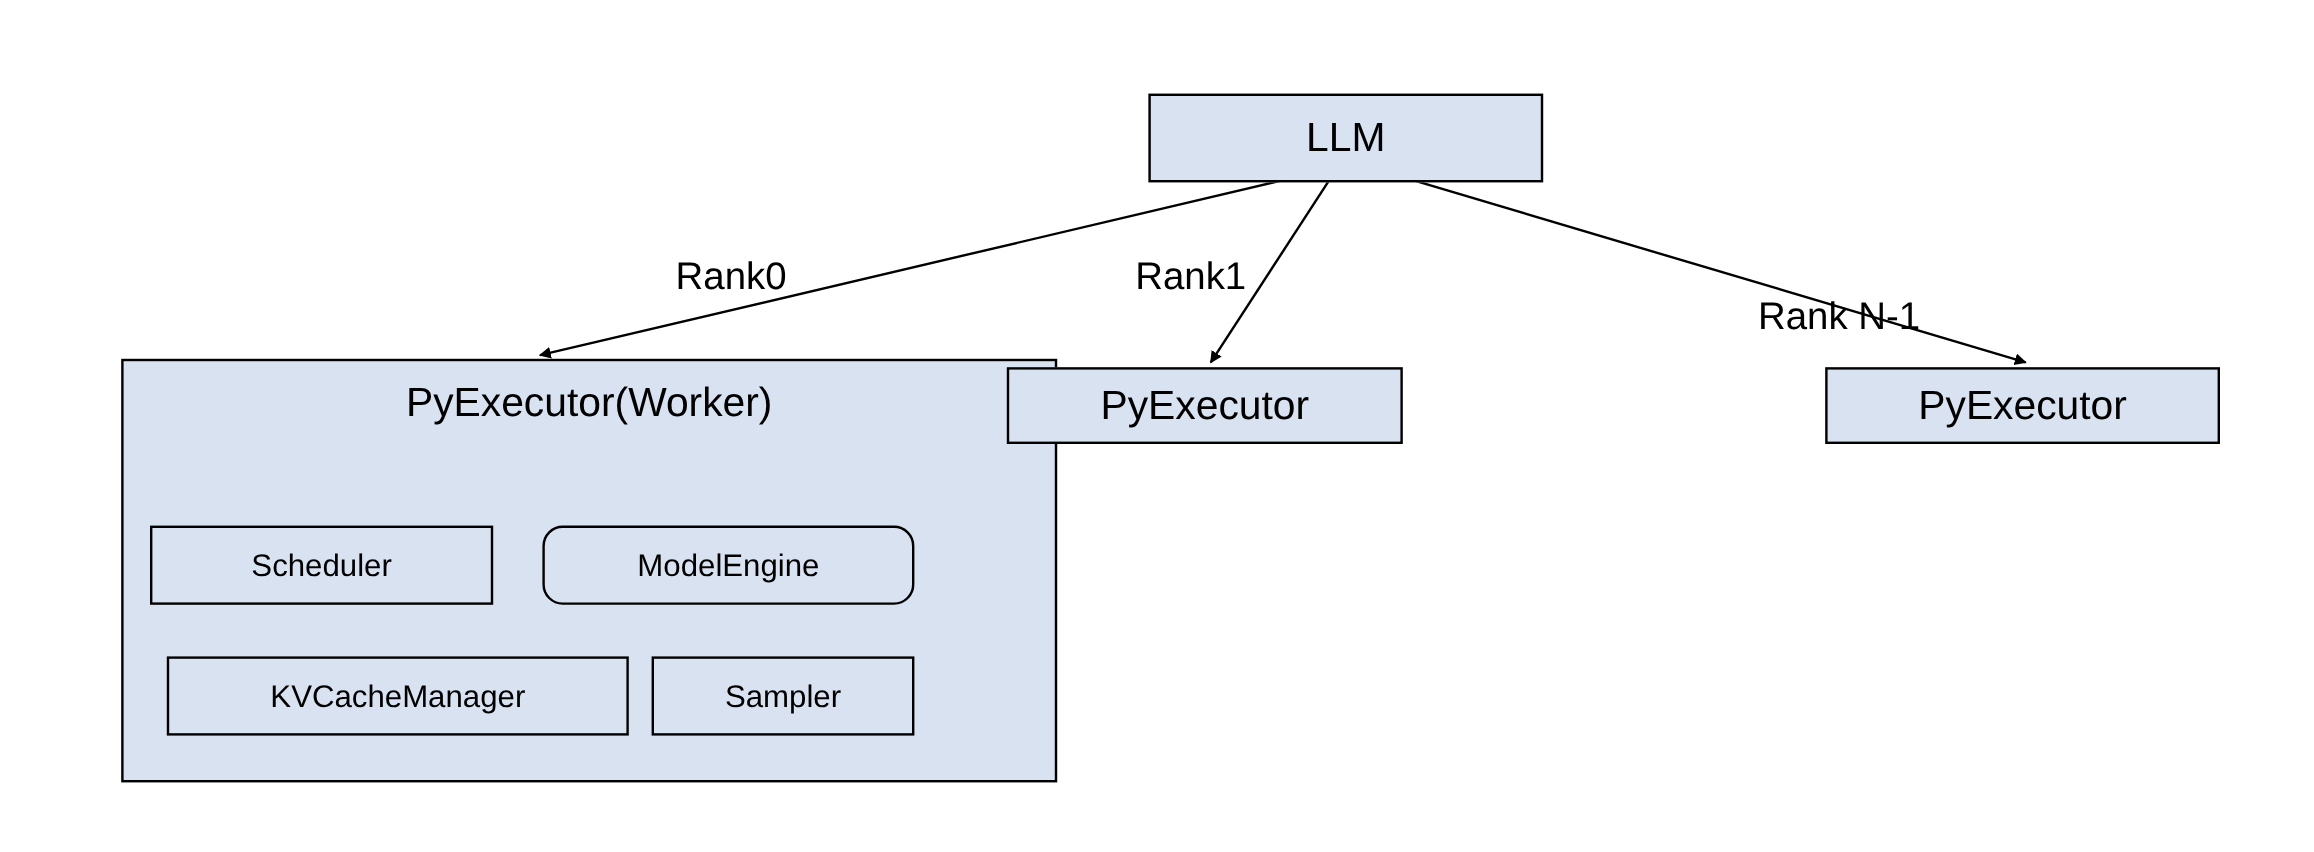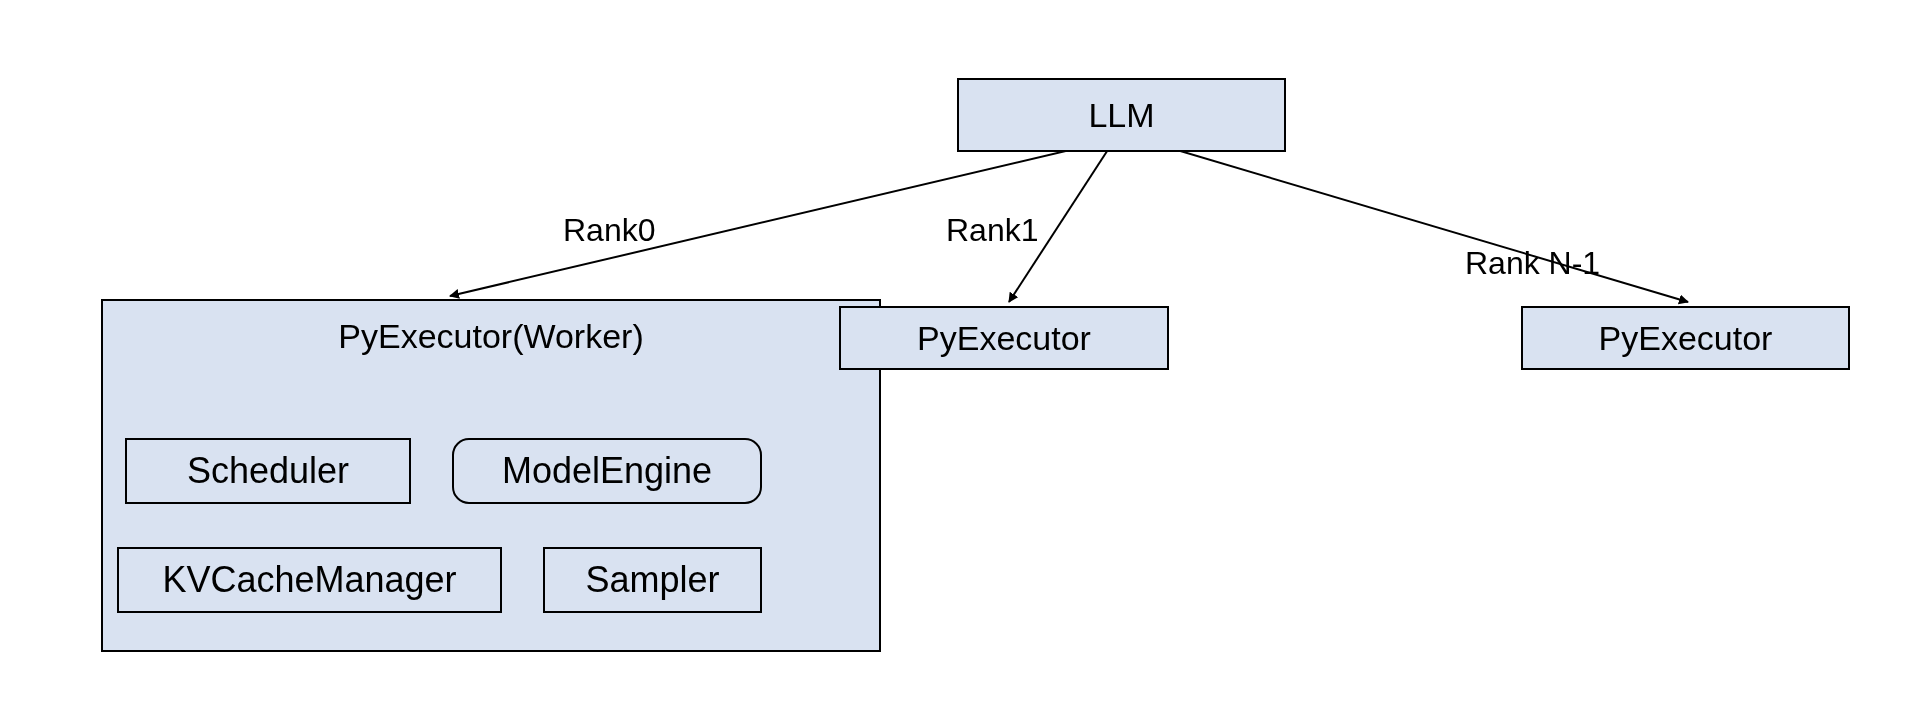--- a/index.html
+++ b/index.html
@@ -52,25 +52,25 @@
   .inner-node {
     position: absolute;
     background: #d9e2f1;
     border: 2px solid #000000;
     box-sizing: border-box;
     color: #000000;
     display: flex;
     align-items: center;
     justify-content: center;
     text-align: center;
-    font-size: 36px;
+    font-size: 26px;
   }
   .node-scheduler      { left: 22px;  top: 137px; width: 286px; height: 66px; }
   .node-modelengine    { left: 349px; top: 137px; width: 310px; height: 66px; border-radius: 17px; }
-  .node-kvcachemanager { left: 14px;  top: 246px; width: 385px; height: 66px; text-align: right; }
+  .node-kvcachemanager { left: 36px;  top: 246px; width: 385px; height: 66px; text-align: right; }
   .node-sampler        { left: 440px; top: 246px; width: 219px; height: 66px; }
   .node-exec-1 {
     left: 839px; top: 306px;
     width: 330px; height: 64px;
     font-size: 34px;
   }
   .node-exec-2 {
     left: 1521px; top: 306px;
     width: 329px; height: 64px;
     font-size: 34px;

